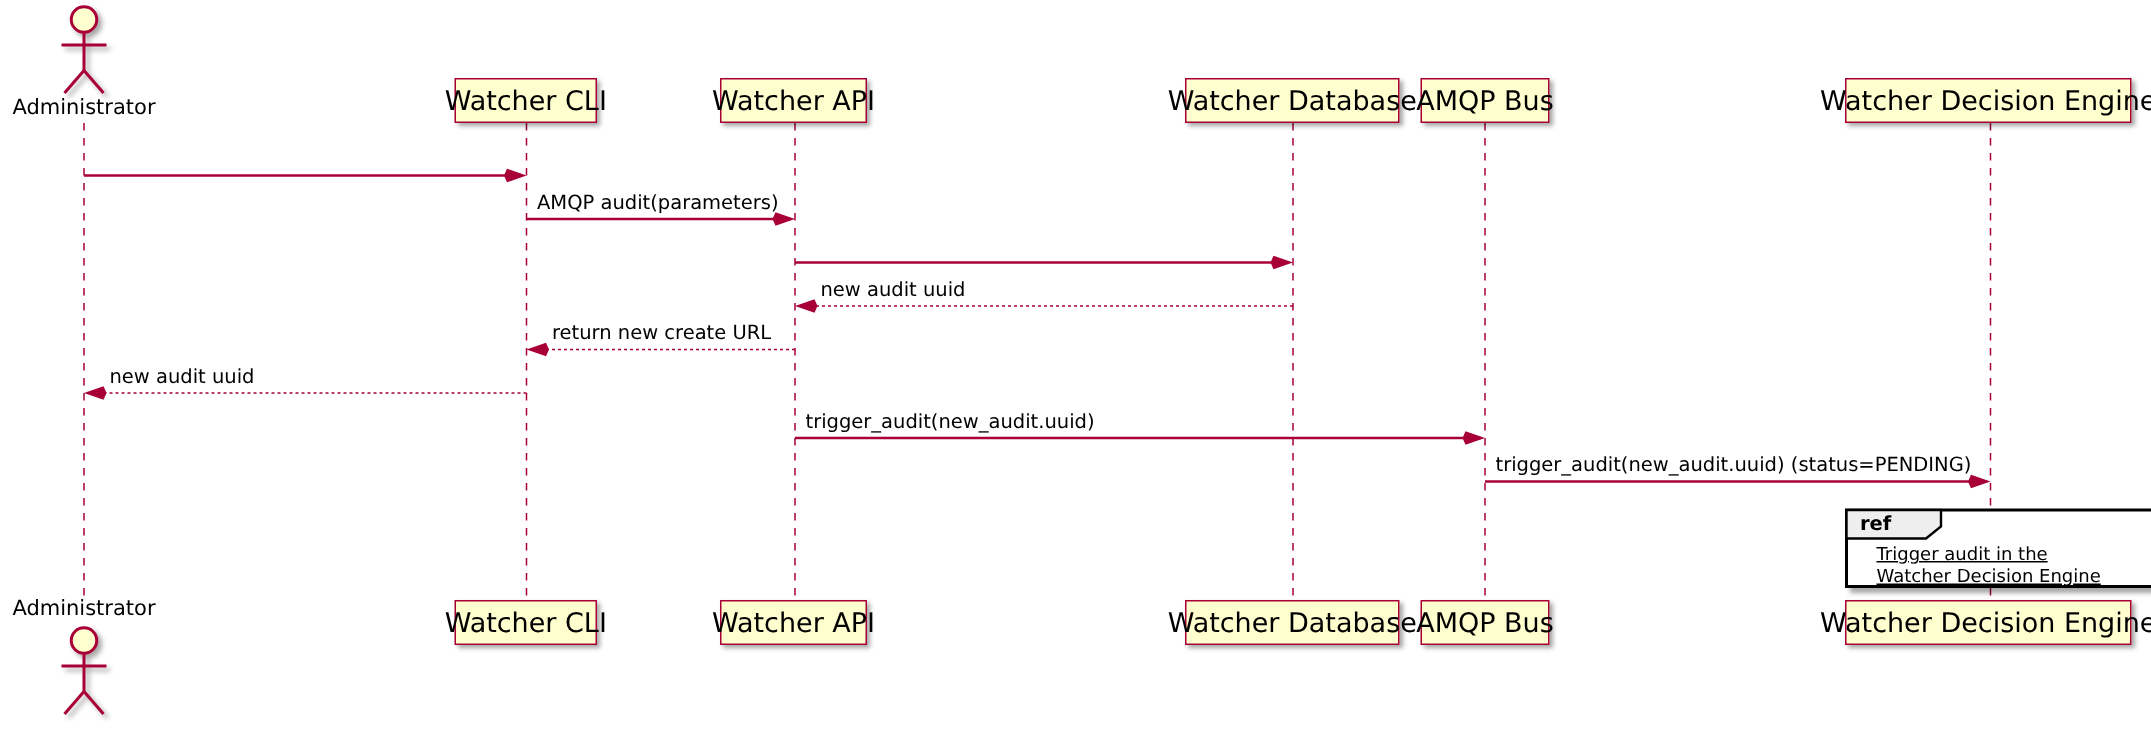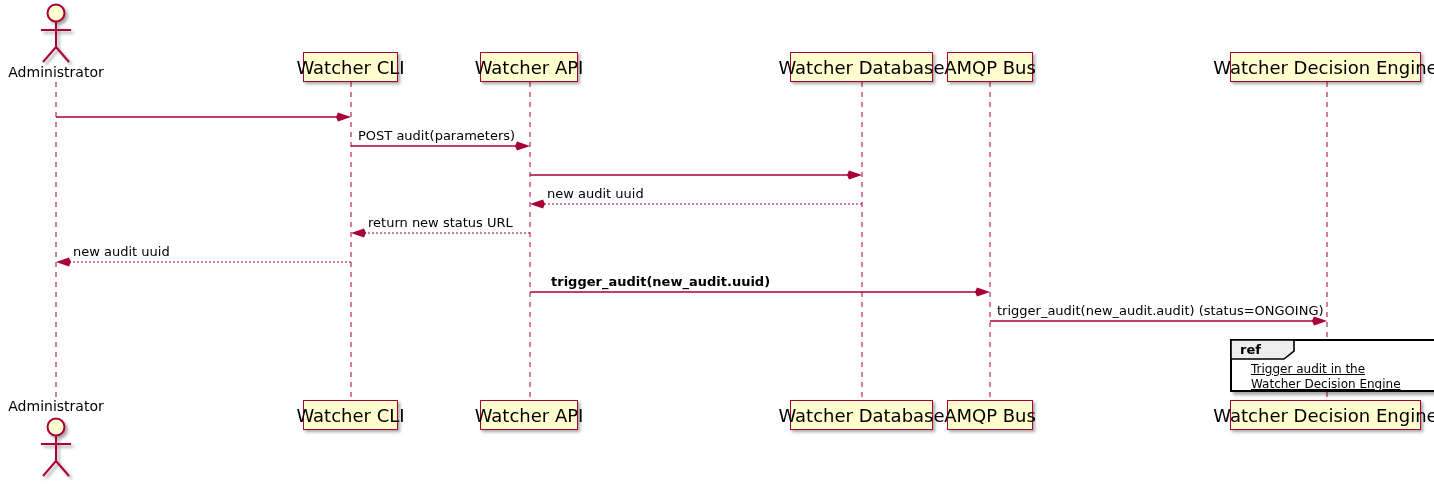--- a/index.html
+++ b/index.html
@@ -93,26 +93,26 @@
   <div class="pbox" style="left:790px;top:52px;width:143px;">Watcher Database</div>
   <div class="pbox" style="left:947px;top:52px;width:86px;">AMQP Bus</div>
   <div class="pbox" style="left:1230px;top:52px;width:191px;">Watcher Decision Engine</div>
 
   <div class="pbox" style="left:303px;top:400px;width:95px;">Watcher CLI</div>
   <div class="pbox" style="left:480px;top:400px;width:98px;">Watcher API</div>
   <div class="pbox" style="left:790px;top:400px;width:143px;">Watcher Database</div>
   <div class="pbox" style="left:947px;top:400px;width:86px;">AMQP Bus</div>
   <div class="pbox" style="left:1230px;top:400px;width:191px;">Watcher Decision Engine</div>
 
-  <div class="msg-label" style="left:358px;top:128px;">POST audit(parameters)</div>
+  <div class="msg-label" style="left:358px;top:128px;">AMQP audit(parameters)</div>
   <div class="msg-label" style="left:547px;top:186px;">new audit uuid</div>
-  <div class="msg-label" style="left:368px;top:215px;">return new status URL</div>
+  <div class="msg-label" style="left:368px;top:215px;">return new create URL</div>
   <div class="msg-label" style="left:73px;top:244px;">new audit uuid</div>
-  <div class="msg-label" style="left:551px;top:274px;font-weight:bold;">trigger_audit(new_audit.uuid)</div>
-  <div class="msg-label" style="left:997px;top:303px;">trigger_audit(new_audit.audit) (status=ONGOING)</div>
+  <div class="msg-label" style="left:537px;top:274px;">trigger_audit(new_audit.uuid)</div>
+  <div class="msg-label" style="left:997px;top:303px;">trigger_audit(new_audit.uuid) (status=PENDING)</div>
 
   <div id="ref-frame">
     <svg id="ref-header-svg" width="70" height="22">
       <path d="M1,1 H64 V12 L54,20 H1 Z" fill="#EEEEEE" stroke="#000000" stroke-width="1.6"></path>
     </svg>
     <span id="ref-keyword">ref</span>
     <div class="ref-line" style="top:21px;">Trigger audit in the</div>
     <div class="ref-line" style="top:36px;">Watcher Decision Engine</div>
   </div>
 </div>

